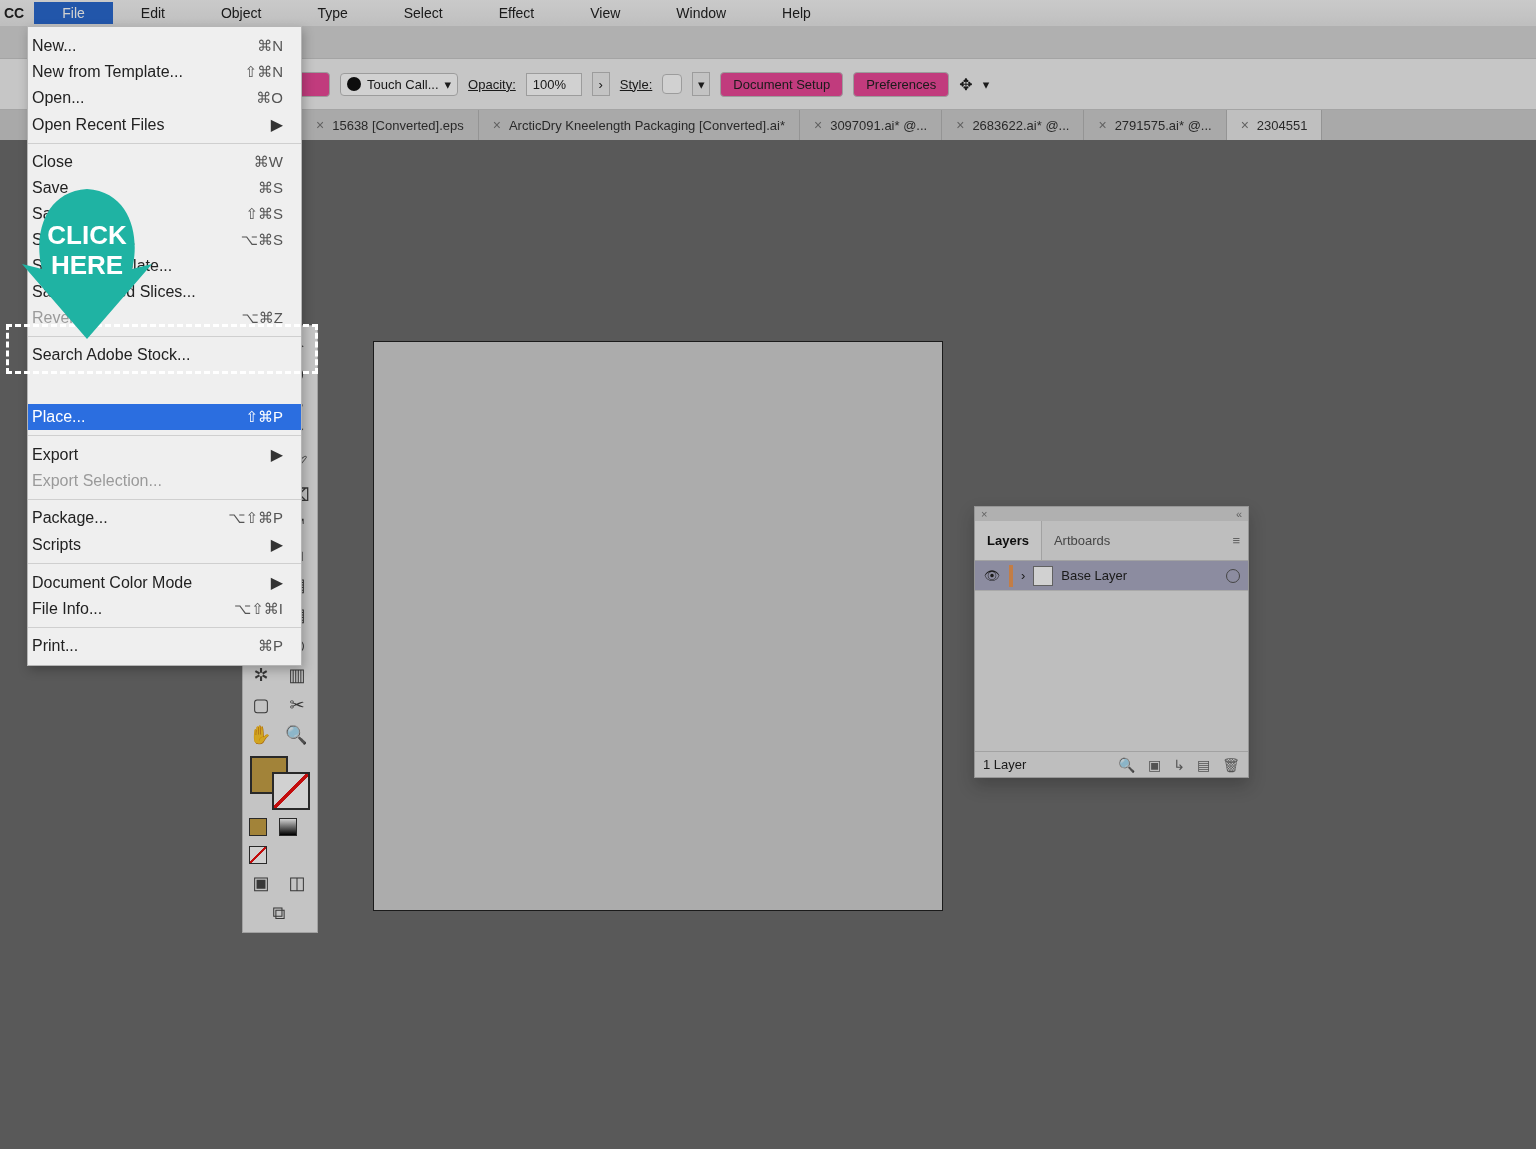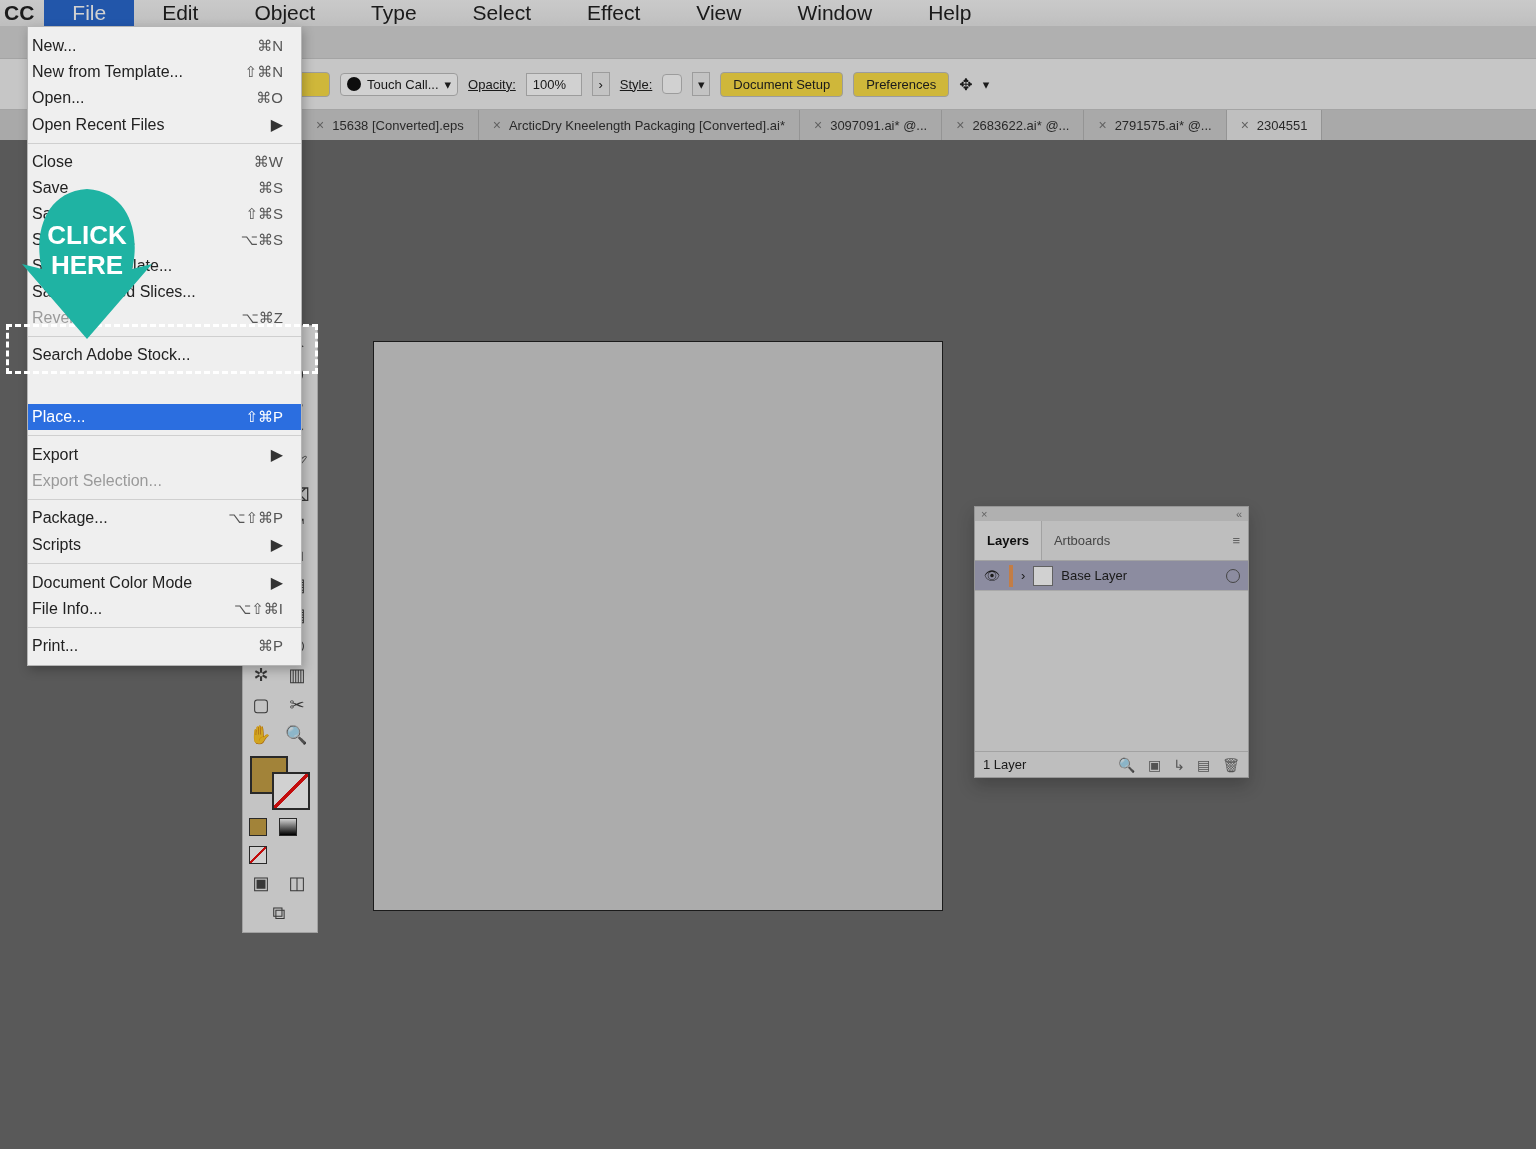--- a/index.html
+++ b/index.html
@@ -2,33 +2,33 @@
 <html><head>
 <meta charset="utf-8">
 <style>
 * { margin: 0; padding: 0; box-sizing: border-box; font-family: -apple-system, "Helvetica Neue", Arial, sans-serif; }
 body { width: 1536px; height: 1149px; background: #6d6d6d; position: relative; overflow: hidden; }
 
 
 .dim-overlay { position: absolute; inset: 0; background: rgba(0,0,0,0.18); pointer-events: none; z-index: 50; }
 
 
-.menubar { position: absolute; top: 0; left: 0; right: 0; height: 26px; background: linear-gradient(#f7f7f7,#e9e9e9); display: flex; align-items: center; font-size: 21px; color: #222; z-index: 30; }
+.menubar { position: absolute; top: 0; left: 0; right: 0; height: 26px; background: linear-gradient(#f7f7f7,#e9e9e9); display: flex; align-items: center; font-size: 14px; color: #222; z-index: 30; }
 .menubar .app-cc { font-weight: 700; padding: 0 10px 0 4px; }
 .menubar .mitem { padding: 3px 28px; cursor: default; }
 .menubar .mitem.active { background: #2a6ad0; color: #fff; }
 
 
 .optbar { position: absolute; top: 58px; left: 0; right: 0; height: 52px; background: #f2f2f2; border-top: 1px solid #c8c8c8; border-bottom: 1px solid #c8c8c8; display: flex; align-items: center; gap: 10px; padding: 0 12px; font-size: 13px; color: #222; z-index: 10; }
 .optbar .dd { display: inline-flex; align-items: center; border: 1px solid #bfbfbf; background: #fff; padding: 3px 6px; border-radius: 4px; gap: 6px; }
 .optbar .dd .swatch-dot { width: 14px; height: 14px; border-radius: 50%; background: #111; }
 .optbar .num-box { width: 56px; border: 1px solid #bfbfbf; background: #fff; padding: 3px 6px; border-radius: 0; }
 .optbar .spin { border: 1px solid #bfbfbf; background: #eee; width: 18px; height: 24px; display:flex;align-items:center;justify-content:center; }
 .optbar .lbl { text-decoration: underline; }
-.optbar .btn { border: 1px solid #bfbfbf; background: #fde047; padding: 4px 12px; border-radius: 4px; }
+.optbar .btn { border: 1px solid #bfbfbf; background: #ec4899; padding: 4px 12px; border-radius: 4px; }
 .optbar .hid-left { width: 248px; }
 
 
 .thinstrip { position: absolute; top: 26px; left: 0; right: 0; height: 32px; background: #d7d7d7; z-index: 9; }
 
 
 .tabstrip { position: absolute; top: 110px; left: 0; right: 0; height: 30px; background: #cfcfcf; display: flex; align-items: stretch; font-size: 13px; color: #333; z-index: 9; }
 .tabstrip .hid-left { width: 302px; flex-shrink: 0; }
 .tab { display: flex; align-items: center; gap: 8px; padding: 0 14px; border-right: 1px solid #b5b5b5; }
 .tab .close-x { color: #777; font-size: 14px; }

